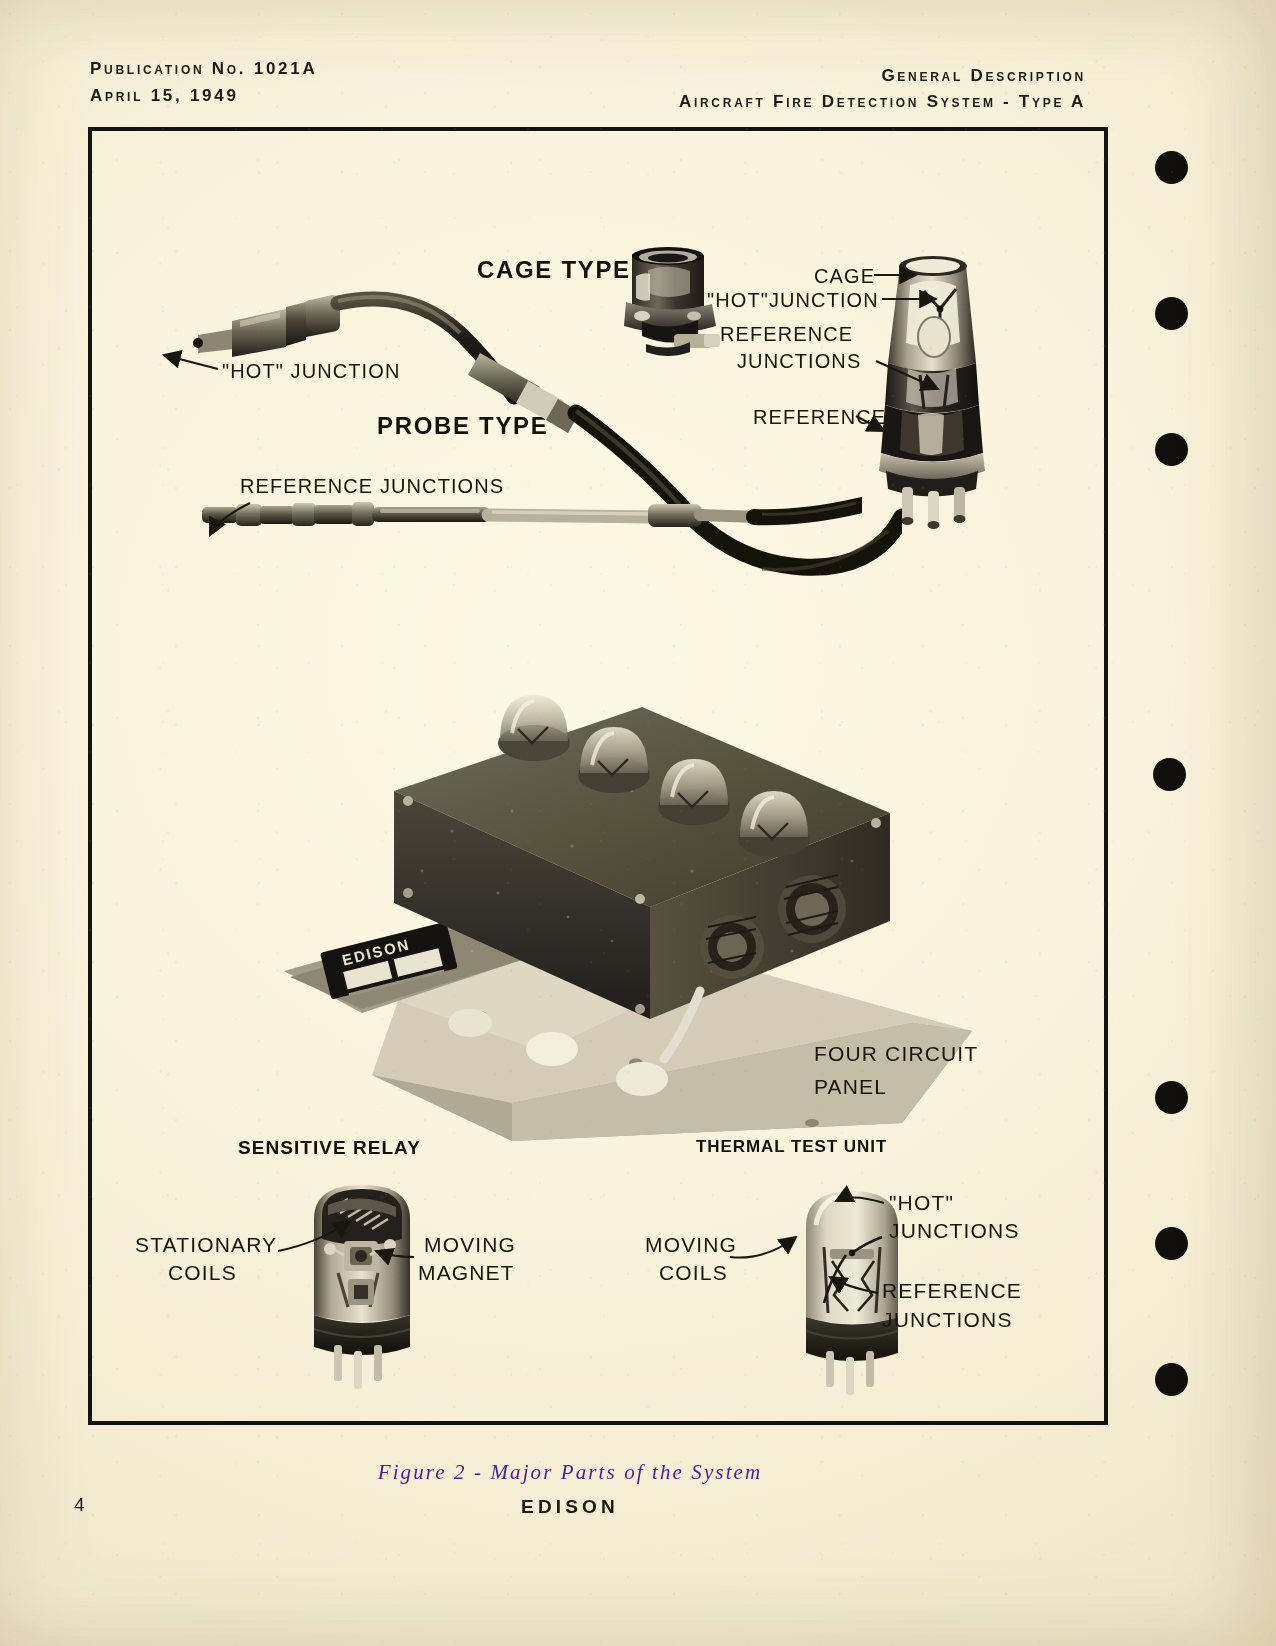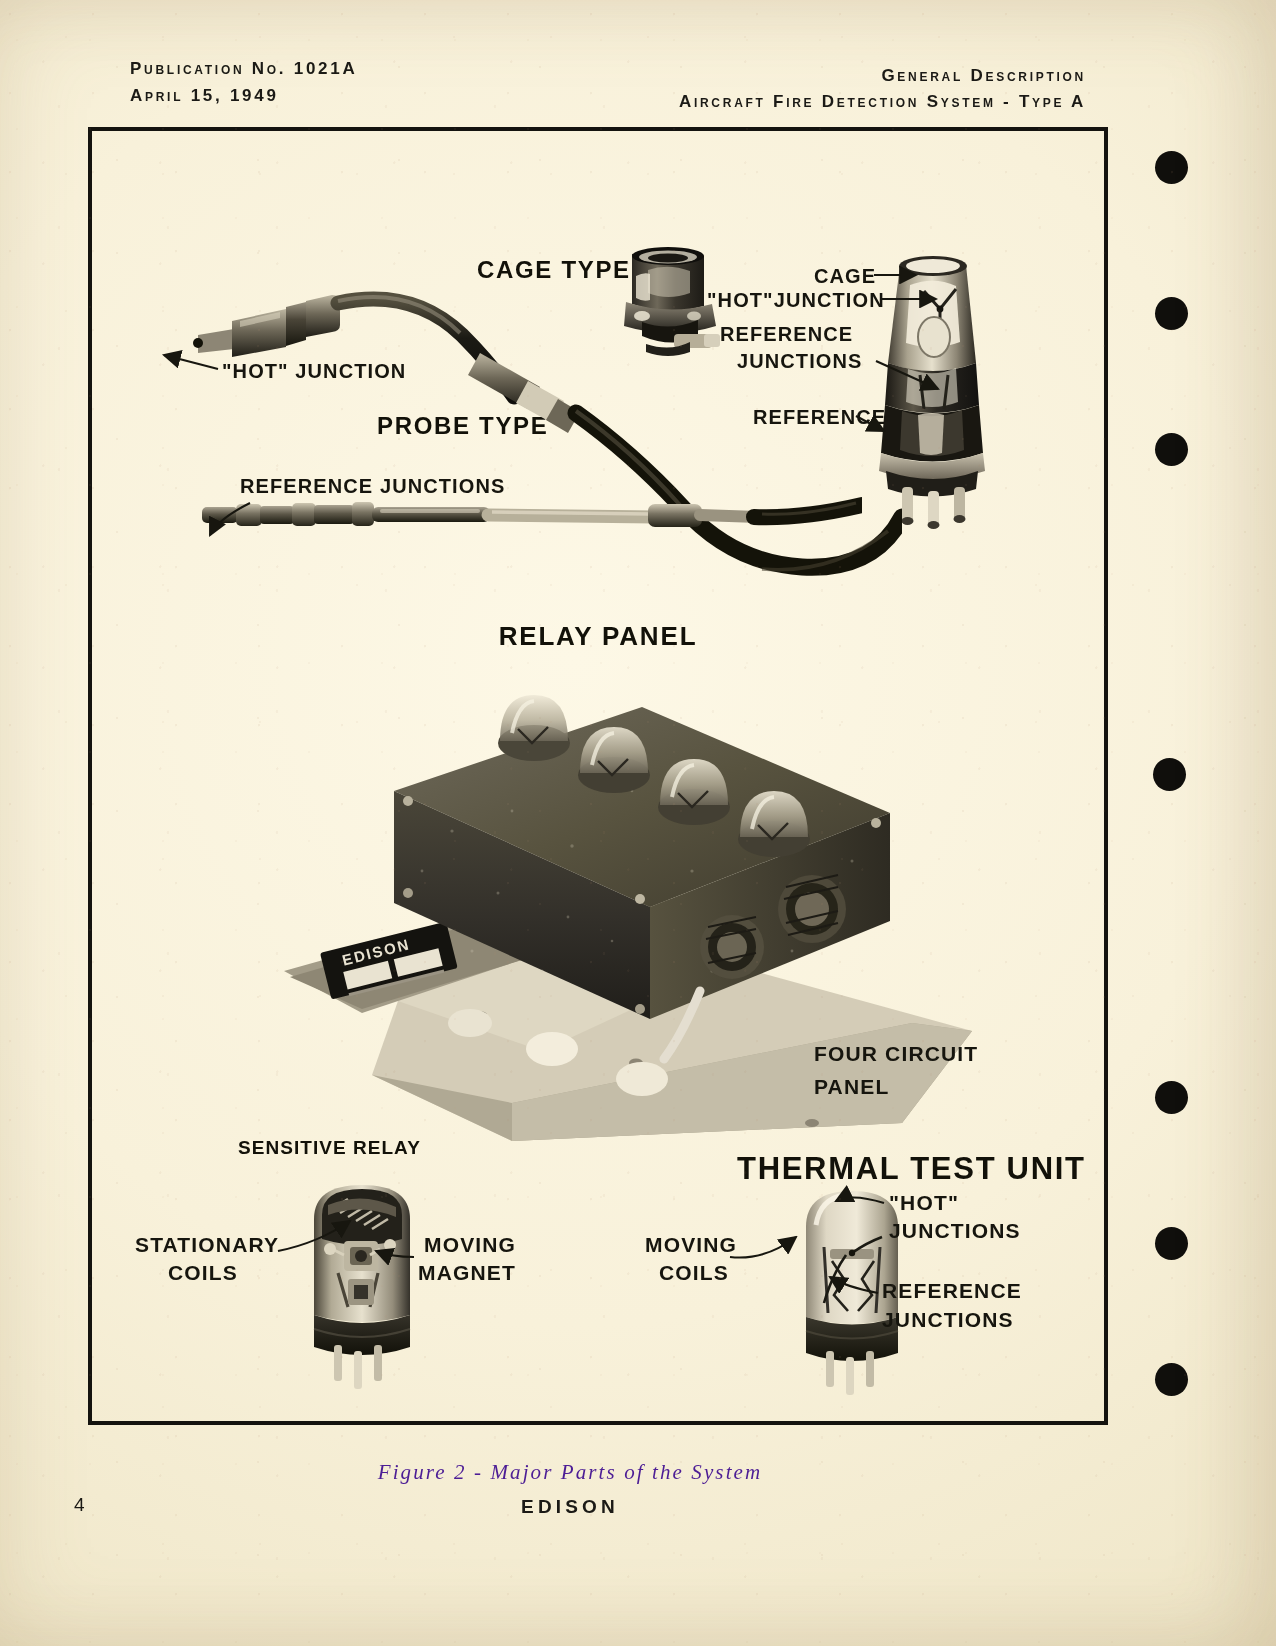--- a/index.html
+++ b/index.html
@@ -25,28 +25,28 @@
       radial-gradient(circle at 54% 88%, rgba(180,140,110,.15) 0 1.2px, transparent 1.4px),
       radial-gradient(circle at 23% 45%, rgba(190,150,120,.13) 0 1.1px, transparent 1.3px);
     background-size:83px 79px,117px 101px,97px 137px,141px 93px,109px 121px,73px 89px;
   }
   #edgeshade{
     position:absolute;inset:0;pointer-events:none;
     box-shadow:inset 0 0 90px rgba(150,120,80,.18), inset -40px 0 70px rgba(150,120,80,.10);
   }
   .hdr{position:absolute;color:#1b1a16;letter-spacing:.13em;
        font-size:15.5px;font-weight:600;white-space:nowrap;}
-  .hdr.small-caps{font-variant:small-caps;letter-spacing:.16em;font-size:17px;margin-left:40px;}
+  .hdr.small-caps{font-variant:small-caps;letter-spacing:.16em;font-size:17px;}
 
   #figbox{
     position:absolute;left:88px;top:127px;width:1012px;height:1290px;
     border:4.5px solid #14130f;background:transparent;
   }
   .ttl{position:absolute;font-weight:800;color:#121109;white-space:nowrap;}
-  .lbl{position:absolute;font-weight:700;color:#16150e;white-space:nowrap;
+  .lbl{position:absolute;font-weight:400;color:#16150e;white-space:nowrap;
        letter-spacing:.055em;}
   svg.leaders{position:absolute;left:0;top:0;width:1012px;height:1290px;
               pointer-events:none;overflow:visible;}
   .cap{position:absolute;font-family:"Liberation Serif", serif;font-style:italic;
        color:#4c1d95;letter-spacing:.10em;white-space:nowrap;}
   .foot{position:absolute;color:#1b1a16;}
   .hole{position:absolute;width:33px;height:33px;border-radius:50%;
         background:#100f0c;}
   .holewrap{position:absolute;right:0;top:0;width:146px;height:1646px;}
 
@@ -61,23 +61,22 @@
 <div class="hdr small-caps" style="left:90px;top:59px;">Publication No. 1021A</div>
 <div class="hdr small-caps" style="left:90px;top:86px;">April 15, 1949</div>
 <div class="hdr small-caps" style="right:190px;top:66px;">General Description</div>
 <div class="hdr small-caps" style="right:190px;top:92px;">Aircraft Fire Detection System - Type A</div>
 
 <div id="figbox">
 
 
   <div class="ttl" style="left:385px;top:125px;font-size:24px;letter-spacing:.07em;">CAGE TYPE</div>
   <div class="ttl" style="left:285px;top:281px;font-size:24px;letter-spacing:.07em;">PROBE TYPE</div>
-  <div class="ttl" style="left:0;top:490px;width:1012px;text-align:center;font-size:26px;letter-spacing:.07em;">RELAY PANEL</div>
   <div class="ttl" style="left:146px;top:1006px;font-size:19px;letter-spacing:.055em;">SENSITIVE RELAY</div>
-  <div class="ttl" style="left:645px;top:1006px;font-size:31px;letter-spacing:.055em;margin-top:14px;">THERMAL TEST UNIT</div>
+  <div class="ttl" style="left:604px;top:1006px;font-size:17px;letter-spacing:.055em;">THERMAL TEST UNIT</div>
 
   <svg class="photo" style="left:520px;top:115px;width:110px;height:130px;" viewBox="0 0 110 130">
     <defs>
       <linearGradient id="mg1" x1="0" y1="0" x2="1" y2="0">
         <stop offset="0" stop-color="#2b2822"></stop>
           <stop offset=".35" stop-color="#6e6859"></stop>
         <stop offset=".6" stop-color="#3a362d"></stop>
           <stop offset="1" stop-color="#1d1b16"></stop>
       </linearGradient>
       <linearGradient id="mg2" x1="0" y1="0" x2="0" y2="1">

